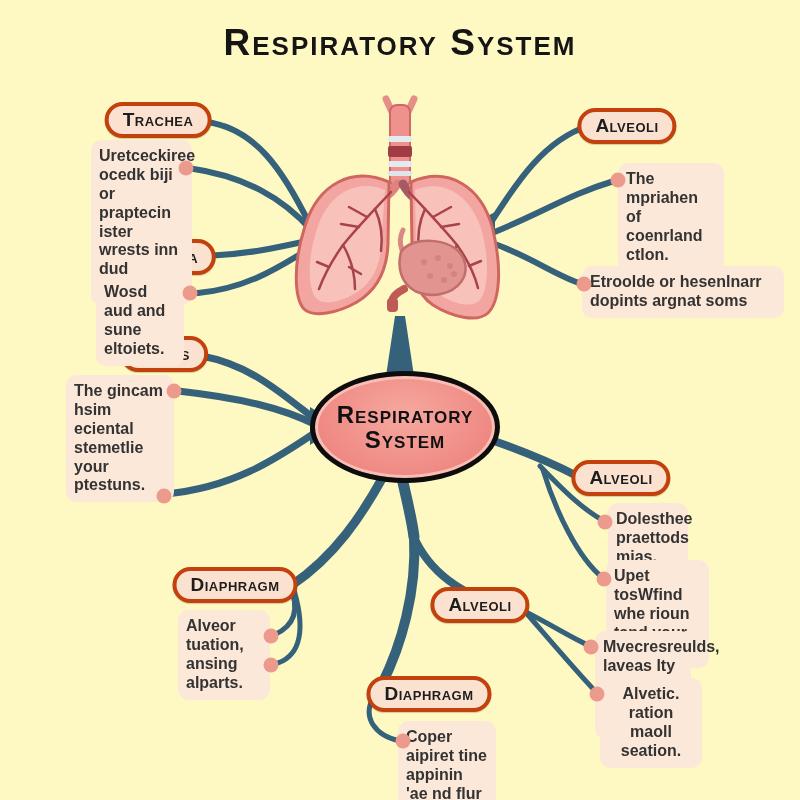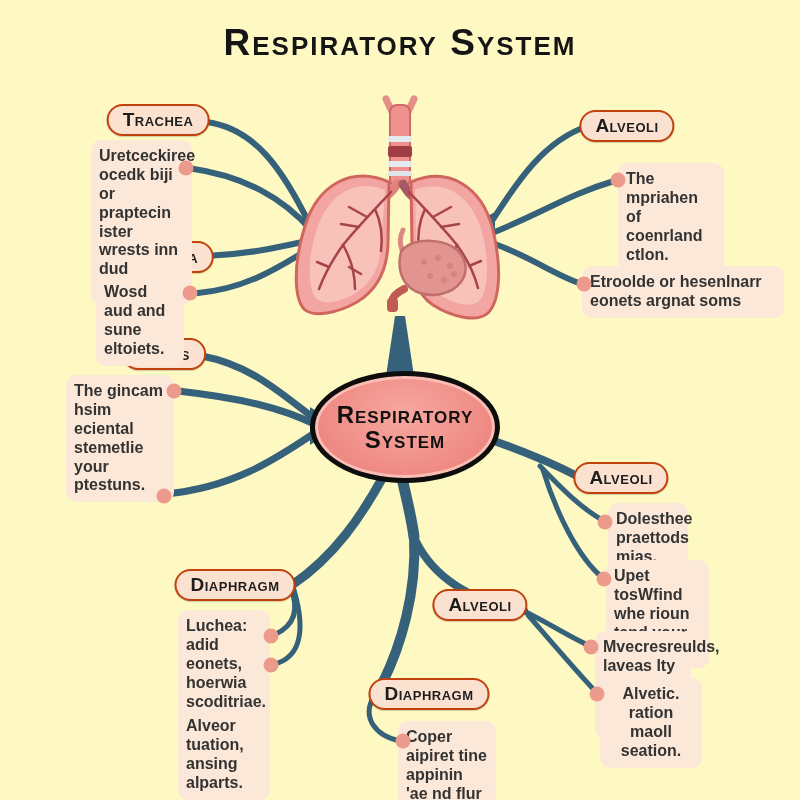--- a/index.html
+++ b/index.html
@@ -1,21 +1,21 @@
 <!DOCTYPE html>
 <html><head>
 <meta charset="utf-8">
 <style>
   html,body{margin:0;padding:0;background:#fff;}
   #canvas{position:relative;width:800px;height:800px;background:#fef9c3;overflow:hidden;
           font-family:"Liberation Sans",sans-serif;}
   #branches{position:absolute;left:0;top:0;z-index:1;}
   .title{position:absolute;top:22px;left:0;right:0;text-align:center;
          font-weight:700;font-size:37px;font-variant:small-caps;letter-spacing:2px;color:#151515;z-index:2;}
-  .pill{position:absolute;transform:translate(-50%,-50%);background:#fbe2d0;border:2px solid #c2410c;
+  .pill{position:absolute;transform:translate(-50%,-50%);background:#fbe2d0;border:4px solid #c2410c;
         border-radius:18px;padding:3px 14px;font-weight:700;font-size:19px;font-variant:small-caps;
         letter-spacing:.5px;color:#1d1d1d;white-space:nowrap;z-index:3;box-shadow:0 1px 1px rgba(0,0,0,.18);}
   .desc{position:absolute;box-sizing:border-box;background:#fce8d9;border-radius:10px;padding:7px 8px;
         font-weight:600;font-size:16px;line-height:1.18;color:#333;z-index:3;}
   .desc p{margin:0 0 6px 0;}
   .desc p:last-child{margin:0;}
   .dot{position:absolute;width:15px;height:15px;border-radius:50%;background:#ec9a8c;
        transform:translate(-50%,-50%);z-index:4;}
   .center-ellipse{position:absolute;left:310px;top:371px;width:190px;height:112px;box-sizing:border-box;
         border:5px solid #0d0d0d;border-radius:50%;
@@ -133,27 +133,26 @@
   <div class="pill" style="left:627px;top:126px;">Alveoli</div>
   <div class="pill" style="left:621px;top:478px;">Alveoli</div>
   <div class="pill" style="left:480px;top:605px;">Alveoli</div>
   <div class="pill" style="left:235px;top:585px;">Diaphragm</div>
   <div class="pill" style="left:429px;top:694px;">Diaphragm</div>
 
   <div class="desc" style="left:91px;top:140px;width:101px;">Uretceckiree ocedk biji or praptecin ister wrests inn dud prstbun.</div>
   <div class="desc" style="left:96px;top:276px;width:88px;">Wosd aud and sune eltoiets.</div>
   <div class="desc" style="left:66px;top:375px;width:108px;">The gincam hsim eciental stemetlie your ptestuns.</div>
   <div class="desc" style="left:618px;top:163px;width:106px;">The mpriahen of coenrland ctlon.</div>
-  <div class="desc" style="left:582px;top:266px;width:202px;">Etroolde or hesenlnarr eonets argnat soms</div>
+  <div class="desc" style="left:582px;top:266px;width:202px;">Etroolde or hesenlnarr dopints argnat soms</div>
   <div class="desc" style="left:608px;top:503px;width:80px;">Dolesthee praettods mias.</div>
   <div class="desc" style="left:606px;top:560px;width:103px;">Upet tosWfind whe rioun tand your pimers.</div>
   <div class="desc" style="left:595px;top:631px;width:96px;">Mvecresreulds, laveas lty caulad artsiut, metirm.</div>
   <div class="desc" style="left:600px;top:678px;width:102px;text-align:center;">Alvetic. ration maoll seation.</div>
   <div class="desc" style="left:178px;top:610px;width:92px;">
-    <p>Luchea: adid eonets, hoerwia scoditriae.</p>
     <p>Alveor tuation, ansing alparts.</p>
   </div>
   <div class="desc" style="left:398px;top:721px;width:98px;">Coper aipiret tine appinin 'ae nd flur charrbunk.</div>
 
   <div class="dot" style="left:186px;top:168px;"></div>
   <div class="dot" style="left:190px;top:293px;"></div>
   <div class="dot" style="left:174px;top:391px;"></div>
   <div class="dot" style="left:164px;top:496px;"></div>
   <div class="dot" style="left:618px;top:180px;"></div>
   <div class="dot" style="left:584px;top:284px;"></div>

